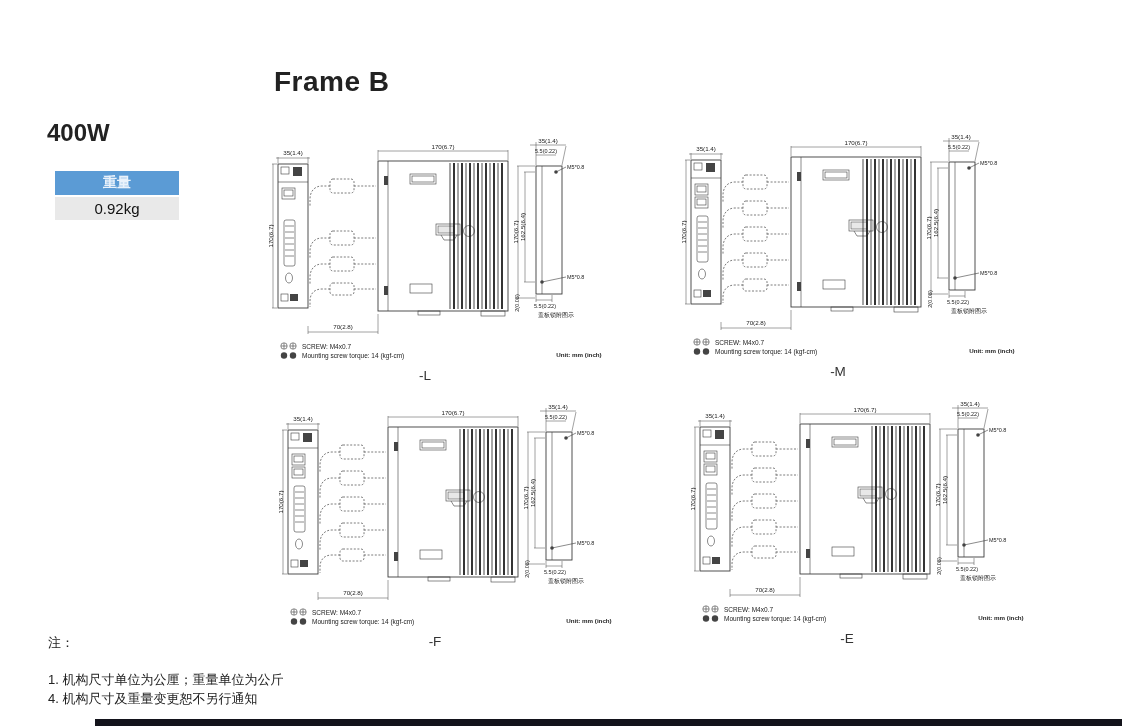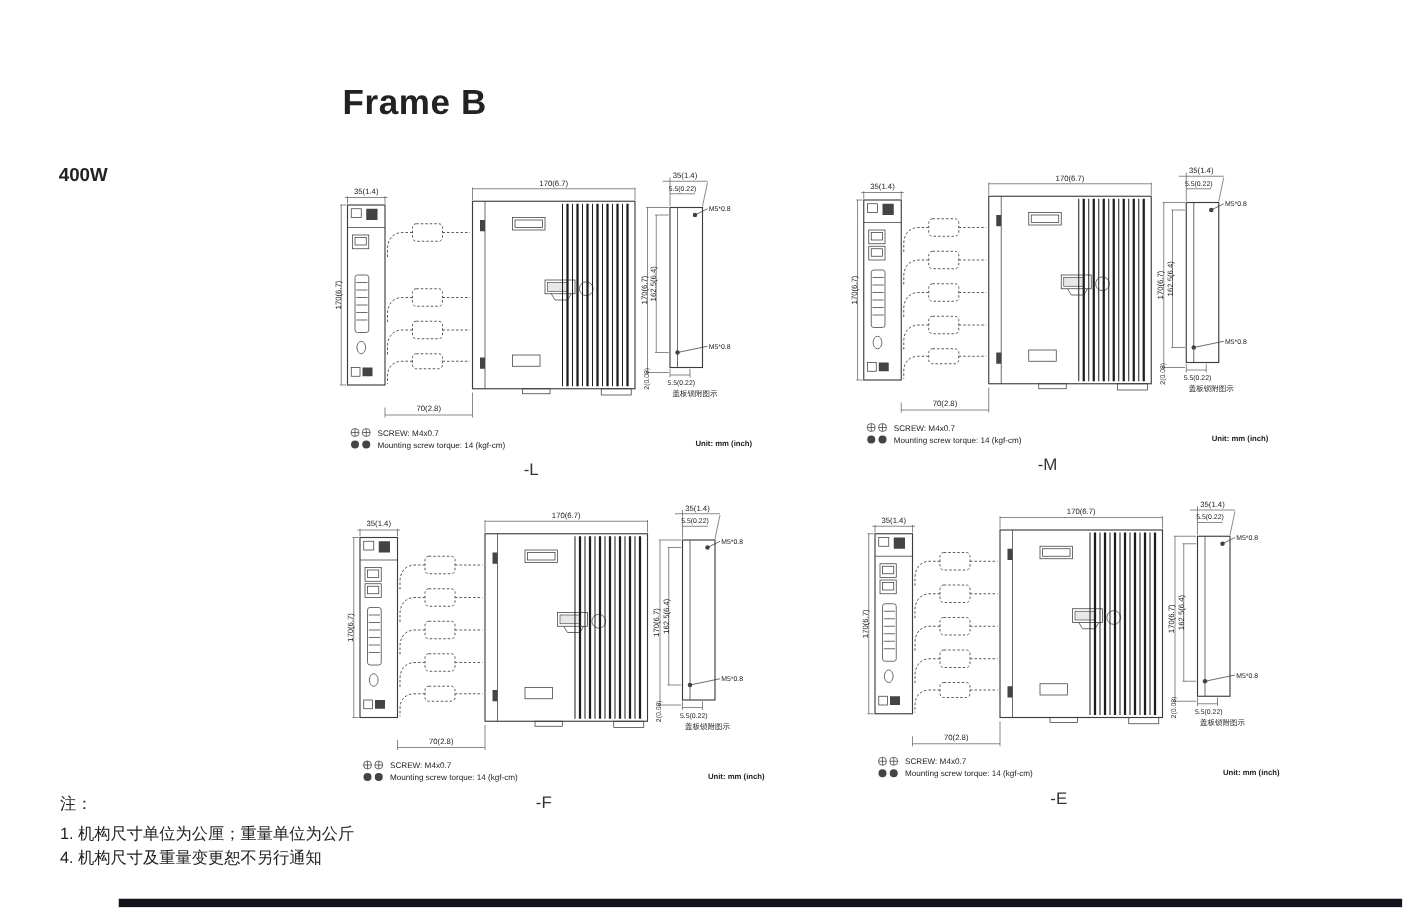--- a/index.html
+++ b/index.html
@@ -1,19 +1,19 @@
 <!DOCTYPE html>
 <html><head>
 <meta charset="utf-8">
 <style>
   html,body{margin:0;padding:0;background:#fff;}
   .page{position:relative;width:1122px;height:726px;background:#fff;overflow:hidden;
         font-family:"Liberation Sans",sans-serif;color:#222;}
   .title{position:absolute;left:274px;top:66px;font-size:28px;font-weight:bold;letter-spacing:.5px;}
-  .power{position:absolute;left:47px;top:132px;font-size:15px;font-weight:bold;}
+  .power{position:absolute;left:47px;top:119px;font-size:24px;font-weight:bold;}
   .wtable{position:absolute;left:55px;top:171px;width:124px;text-align:center;font-size:14px;}
   .whead{background:#5b9bd5;color:#eaf2fb;padding:3px 0;border-bottom:2px solid #fff;font-weight:bold;}
   .wval{background:#e9e9e9;color:#111;padding:3px 0;font-size:15px;}
   .panel{position:absolute;width:350px;height:250px;}
   #p0{left:268px;top:136px;} #p1{left:681px;top:132px;}
   #p2{left:278px;top:402px;} #p3{left:690px;top:399px;}
   .panel[data-index="0"] .only-multi{display:none;}
   svg{display:block;}
   svg text{font-family:"Liberation Sans",sans-serif;fill:#222;}
   .ln{stroke:#3c3c3c;stroke-width:0.9;fill:none;}
@@ -21,31 +21,35 @@
   .dimln{stroke:#555;stroke-width:0.55;fill:none;}
   .dash{stroke:#5a5a5a;stroke-width:0.8;fill:none;stroke-dasharray:2 1.6;}
   .fill-d{fill:#444;stroke:none;}
   .dim{font-size:6.2px;}
   .dim-sm{font-size:5.5px;}
   .unit{font-size:6.2px;font-weight:bold;}
   .snote{font-size:6.5px;}
   .variant{font-size:13.5px;fill:#333;}
   .caption{font-size:6px;}
   .notes{position:absolute;left:48px;top:634px;font-size:13px;line-height:1.45;}
-  .notes .n1{margin-top:5px;}
+  .notes .n1{margin-top:18px;}
   .footer-bar{position:absolute;left:95px;right:0;top:719px;height:7px;background:#13131b;}
 </style>
 </head>
 <body>
 
 <div class="page">
 
   <div class="title">Frame B</div>
   <div class="power">400W</div>
 
+  <div class="wtable">
+    <div class="whead">重量</div>
+    <div class="wval">0.92kg</div>
+  </div>
 
   <div class="panel" id="p0" data-index="0">
 <svg viewBox="0 0 350 250" width="350" height="250">
 
   <g>
     <rect class="ln" x="10" y="28" width="30" height="144"></rect>
     <line class="lnt" x1="10" y1="46" x2="40" y2="46"></line>
     <rect class="lnt" x="13" y="31" width="8" height="7" fill="none"></rect>
     <rect class="fill-d" x="25" y="31" width="9" height="9"></rect>
     <rect class="lnt" x="14" y="52" width="13" height="11" fill="none"></rect>

